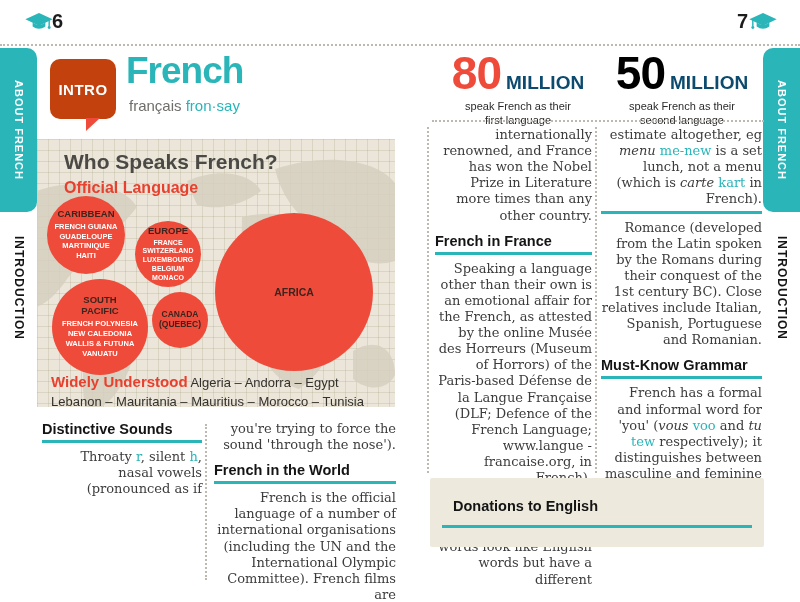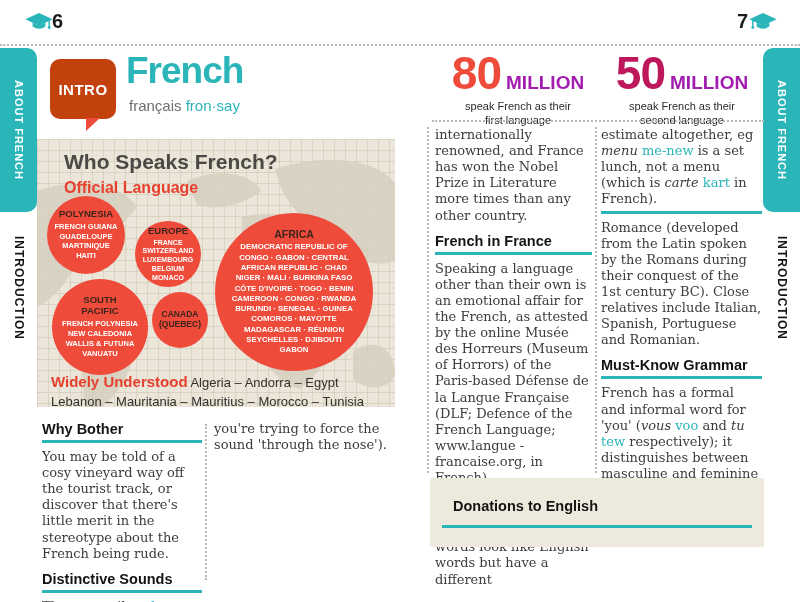--- a/index.html
+++ b/index.html
@@ -62,38 +62,38 @@
   .widely{position:absolute;left:14px;top:234px;width:338px;font:13px "Liberation Sans",sans-serif;
           color:#33312c;line-height:1.45;}
   .widely .wl{font:800 15px "Liberation Sans",sans-serif;color:#e8402e;}
   
   .stat{position:absolute;top:50px;width:160px;text-align:center;}
   .stat-1{left:438px;}
   .stat-2{left:602px;}
   .stat .numrow{display:flex;align-items:baseline;justify-content:center;gap:5px;}
   .stat .num{font:700 46px/1 "Liberation Sans",sans-serif;letter-spacing:-1px;}
   .stat-1 .num{color:#ee4b3b;}
-  .stat-2 .num{color:#be185d;}
-  .stat .unit{font:800 19px "Liberation Sans",sans-serif;color:#a21caf;}
+  .stat-2 .num{color:#000000;}
+  .stat .unit{font:800 19px "Liberation Sans",sans-serif;color:#0c4a6e;}
   .stat .cap-txt{margin-top:3px;font:11px/1.3 "Liberation Sans",sans-serif;color:#2b2b2b;white-space:pre-line;}
   .stats-rule{position:absolute;left:432px;top:120px;width:332px;border-top:2px dotted #bdb9b0;}
   
   .col{position:absolute;}
   .col1{left:42px;top:421px;width:160px;}
   .col2{left:214px;top:421px;width:182px;}
   .col3{left:435px;top:127px;width:157px;}
   .col4{left:601px;top:127px;width:161px;}
   .vdiv{position:absolute;border-left:2px dotted #bdb9b0;}
   .vdiv-l{left:205px;top:424px;height:156px;}
   .vdiv-c{left:427px;top:127px;height:346px;}
   .vdiv-r{left:595px;top:127px;height:346px;}
   .article h4{margin:9px 0 0;font:700 14.5px "Liberation Sans",sans-serif;color:#141414;}
   .article:first-child h4{margin-top:0;}
   .rule{height:3px;background:#2ab5b9;margin:3px 0 6px;}
-  .article p{margin:0;font:13px/1.24 "DejaVu Serif",serif;color:#3c3c3c;}
+  .article p{margin:0;font:13px/1.24 "DejaVu Serif",serif;color:#3c3c3c;text-align:right;}
   .tl{color:#2ab5b9;}
   .it{font-style:italic;}
   .mf{color:#8d8d8d;font-size:10px;font-family:"Liberation Sans",sans-serif;}
   
   .donations{position:absolute;left:430px;top:478px;width:310px;background:#edeadd;border-radius:2px;
              padding:9px 12px 12px;}
   .donations h4{margin:11px;font:700 14.5px "Liberation Sans",sans-serif;color:#141414;}
   .donations .rule{margin:4px 0 7px;}
   .donations p{margin:0;font:13px/1.3 "DejaVu Serif",serif;color:#3c3c3c;}
 </style>
@@ -154,47 +154,36 @@
         <path d="M150 42 C182 28 214 34 224 52 C205 66 182 72 160 66 Z"></path>
         <path d="M205 78 C258 66 302 88 312 128 C318 178 292 230 262 250 C230 240 210 198 204 148 Z"></path>
         <path d="M238 30 C292 12 342 22 358 44 L358 122 C328 132 298 110 278 90 C258 74 244 56 238 30 Z"></path>
         <path d="M316 212 C338 198 358 208 358 236 C350 252 330 252 316 240 Z"></path>
       </g>
     </svg>
     <div class="map-title">Who Speaks French?</div>
     <div class="map-sub">Official Language</div>
 
     <div class="bubble b-caribbean">
-      <div class="rt">POLYNESIA</div>
+      <div class="rt">CARIBBEAN</div>
       <div class="rl" style="white-space: pre-line;">FRENCH GUIANA
 GUADELOUPE
 MARTINIQUE
 HAITI</div>
     </div>
     <div class="bubble b-europe">
       <div class="rt">EUROPE</div>
       <div class="rl" style="white-space: pre-line;">FRANCE
 SWITZERLAND
 LUXEMBOURG
 BELGIUM
 MONACO</div>
     </div>
     <div class="bubble b-africa">
       <div class="rt">AFRICA</div>
-      <div class="rl" style="white-space: pre-line;">DEMOCRATIC REPUBLIC OF
-CONGO · GABON · CENTRAL
-AFRICAN REPUBLIC · CHAD
-NIGER · MALI · BURKINA FASO
-CÔTE D'IVOIRE · TOGO · BENIN
-CAMEROON · CONGO · RWANDA
-BURUNDI · SENEGAL · GUINEA
-COMOROS · MAYOTTE
-MADAGASCAR · RÉUNION
-SEYCHELLES · DJIBOUTI
-GABON</div>
     </div>
     <div class="bubble b-southpacific">
       <div class="rt" style="white-space: pre-line;">SOUTH
 PACIFIC</div>
       <div class="rl" style="white-space: pre-line;">FRENCH POLYNESIA
 NEW CALEDONIA
 WALLIS &amp; FUTUNA
 VANUATU</div>
     </div>
     <div class="bubble b-canada">
@@ -225,34 +214,34 @@
 second language</div>
   </div>
   <div class="stats-rule"></div>
 
   <div class="vdiv vdiv-l"></div>
   <div class="vdiv vdiv-c"></div>
   <div class="vdiv vdiv-r"></div>
 
   <div class="col col1">
     <div class="article">
-      <h4>Why Bother</h4>
-      <div class="rule"></div>
-      <p><span>You may be told of a cosy vineyard way off the tourist track, or discover that there's little merit in the stereotype about the French being rude.</span></p>
-    </div>
-    <div class="article">
       <h4>Distinctive Sounds</h4>
       <div class="rule"></div>
       <p><span>Throaty </span><span class="tl">r</span><span>, silent </span><span class="tl">h</span><span>, nasal vowels (pronounced as if</span></p>
     </div>
   </div>
 
   <div class="col col2">
     <div class="article">
       <p><span>you're trying to force the sound 'through the nose').</span></p>
+    </div>
+    <div class="article">
+      <h4>French in the World</h4>
+      <div class="rule"></div>
+      <p><span>French is the official language of a number of international organisations (including the UN and the International Olympic Committee). French films are</span></p>
     </div>
   </div>
 
   <div class="col col3">
     <div class="article">
       <p><span>internationally renowned, and France has won the Nobel Prize in Literature more times than any other country.</span></p>
     </div>
     <div class="article">
       <h4>French in France</h4>
       <div class="rule"></div>

